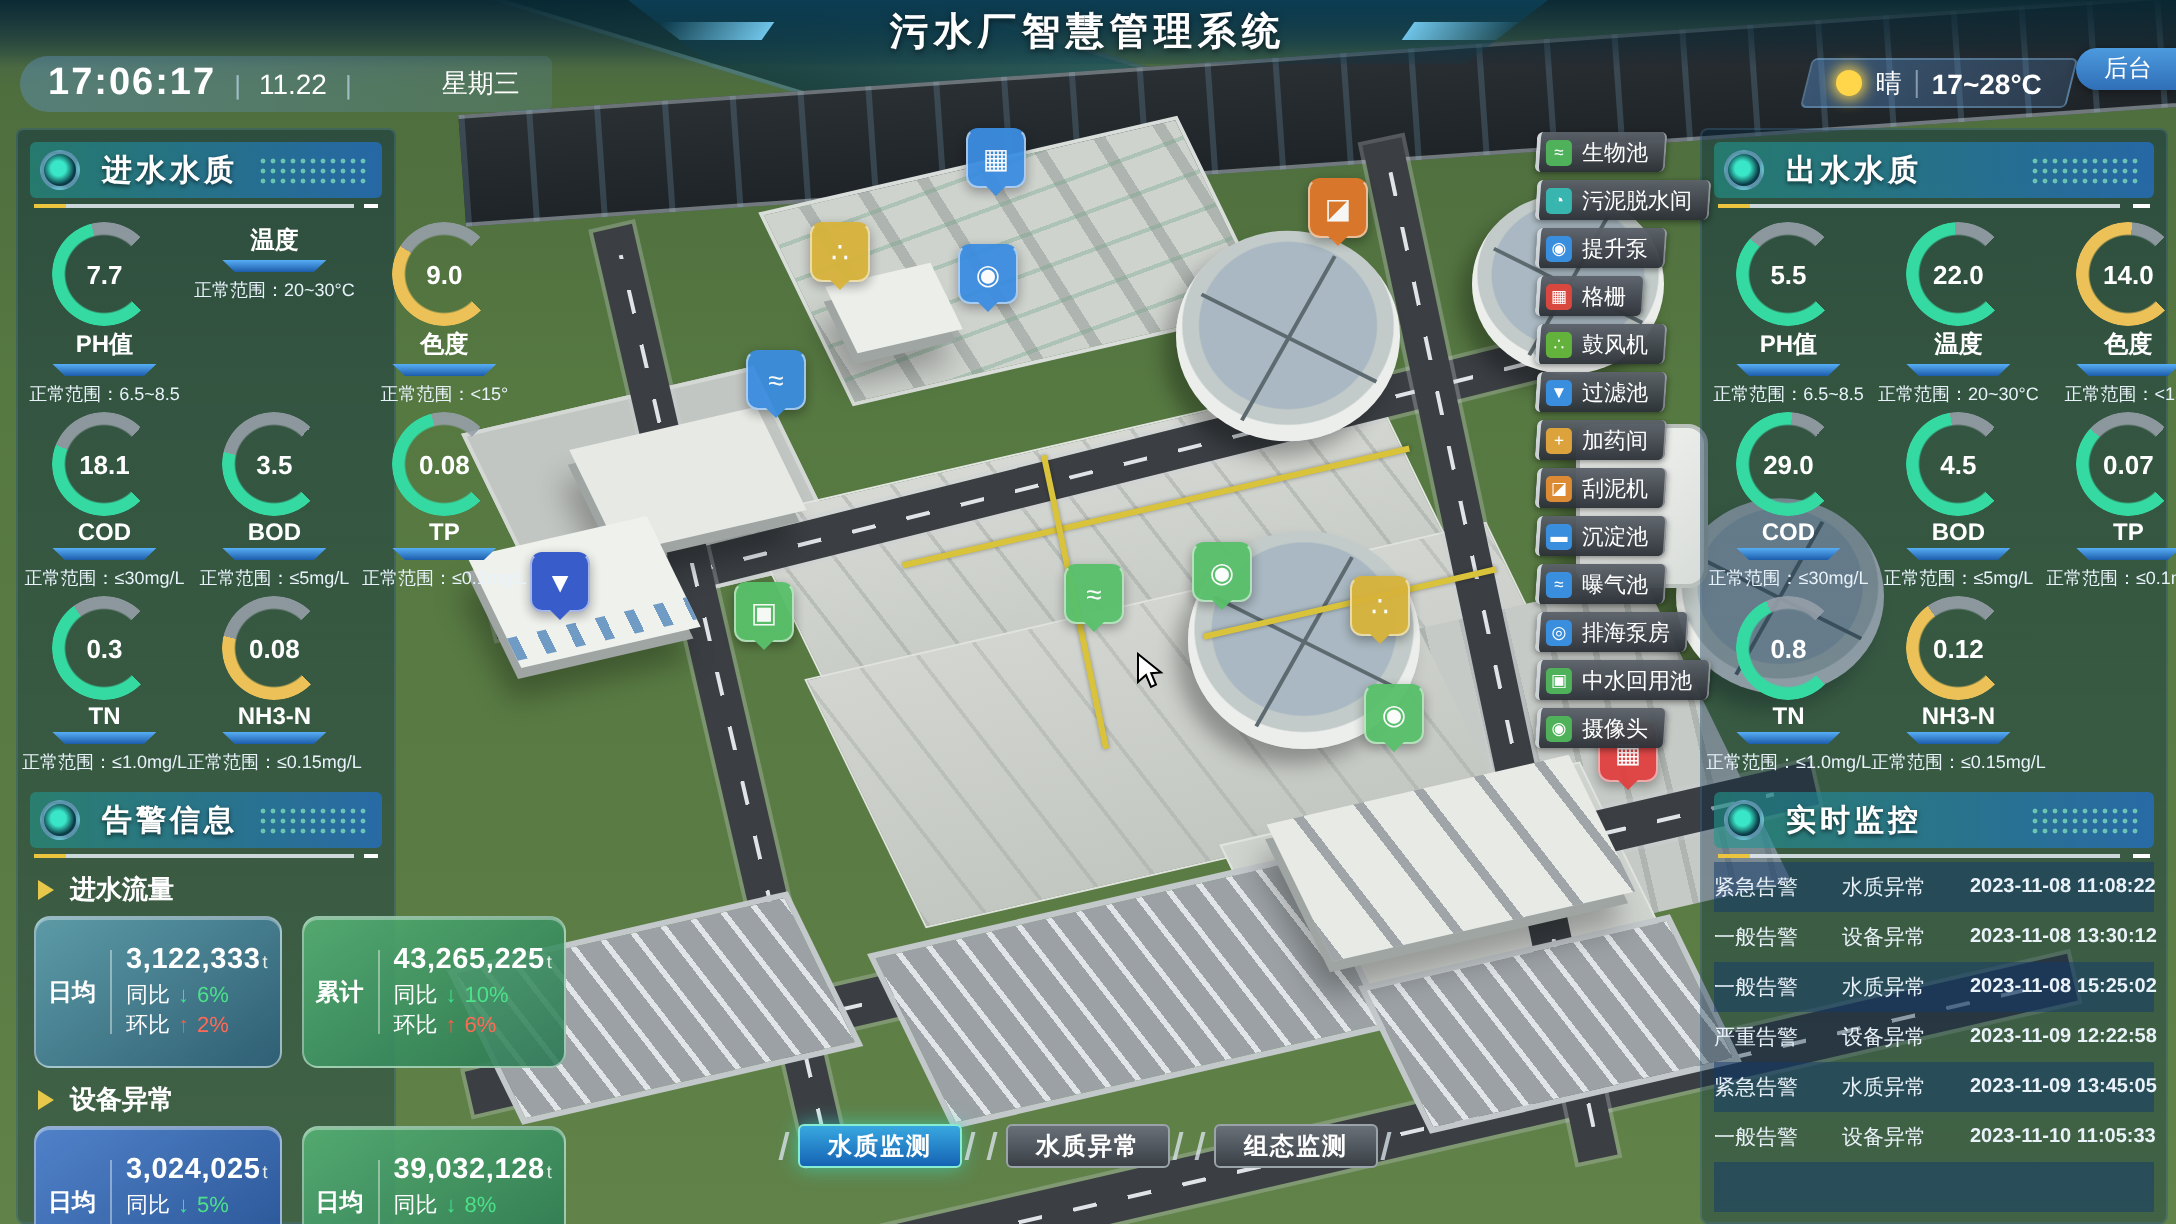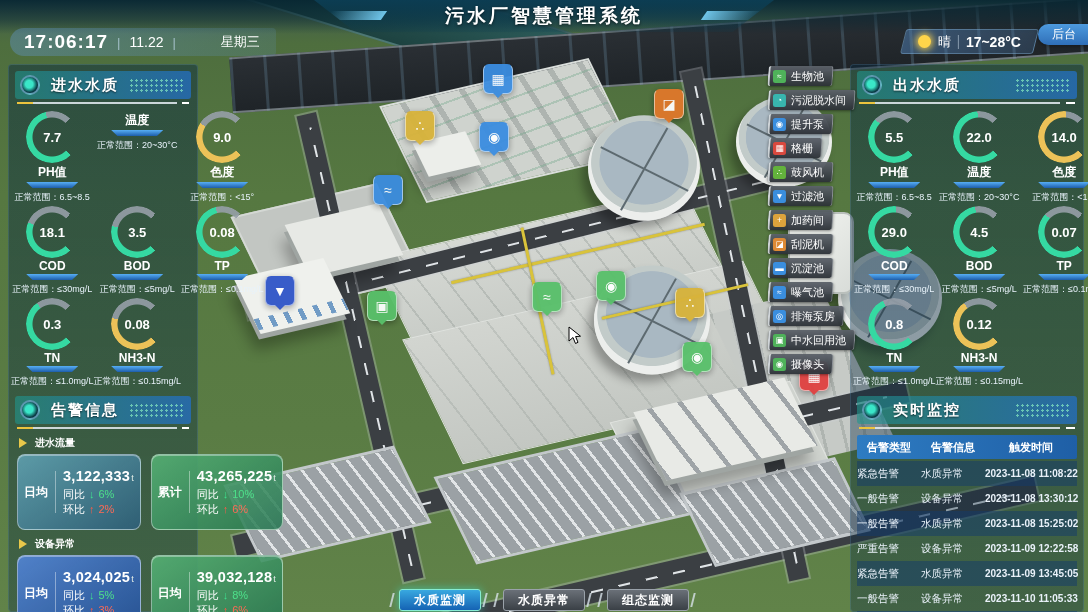--- a/index.html
+++ b/index.html
@@ -134,21 +134,21 @@
   .gval{position:absolute;inset:0;display:flex;align-items:center;justify-content:center;
         -webkit-mask:none;color:#fff;font-size:13px;font-weight:bold;}
   .gwrap{position:relative;width:52px;margin:0 auto;}
   .gwrap .gval{z-index:2;}
   .glabel{color:#fff;font-size:12px;font-weight:bold;margin-top:1px;}
   .gped{width:52px;height:6px;margin:1px auto 0;background:linear-gradient(180deg,#57aef5,#1d5dab);
         clip-path:polygon(0 0,100% 0,88% 100%,12% 100%);}
   .grange{color:#e8f2fa;font-size:9px;margin-top:3px;white-space:nowrap;}
 
   
-  .flow-label{display:flex;align-items:center;gap:6px;margin:7px 10px 4px;color:#fff;font-weight:bold;font-size:10px;}
+  .flow-label{display:flex;align-items:center;gap:6px;margin:7px 10px 4px;color:#fff;font-weight:bold;font-size:13px;}
   .tri{width:0;height:0;border:5px solid transparent;border-left:8px solid #e8c84a;margin-right:-3px;}
   .flow-cards{display:flex;gap:10px;padding:0 8px;}
   .flow-card{flex:1;height:76px;border-radius:8px;border:1px solid rgba(255,255,255,.45);
         display:flex;align-items:center;padding:4px 6px;box-shadow:inset 0 1px 0 rgba(255,255,255,.35);}
   .fc-teal{background:linear-gradient(145deg,rgba(95,160,175,.92),rgba(45,95,125,.85));}
   .fc-green{background:linear-gradient(145deg,rgba(85,175,115,.92),rgba(38,118,82,.85));}
   .fc-blue{background:linear-gradient(145deg,rgba(82,132,212,.92),rgba(34,80,160,.85));}
   .fc-tag{color:#fff;font-size:12px;font-weight:bold;padding-right:7px;margin-right:7px;
         border-right:1px solid rgba(255,255,255,.4);height:42px;display:flex;align-items:center;white-space:nowrap;}
   .fc-body{flex:1;}
@@ -175,21 +175,21 @@
   #facility-list{position:absolute;left:768px;top:66px;z-index:6;display:flex;flex-direction:column;gap:4px;align-items:flex-start;}
   .fac-btn{height:20px;display:inline-flex;align-items:center;gap:5px;padding:0 8px 0 3px;
         background:linear-gradient(180deg,rgba(92,98,106,.96),rgba(44,49,55,.96));
         border-radius:3px;border-left:2px solid rgba(240,245,248,.8);border-right:1px solid rgba(240,245,248,.4);
         transform:skewX(-4deg);box-shadow:0 1px 3px rgba(0,0,0,.45);cursor:pointer;}
   .fac-ico{width:13px;height:13px;border-radius:2.5px;display:flex;align-items:center;justify-content:center;
         color:#fff;font-size:8.5px;line-height:1;transform:skewX(4deg);}
   .fac-label{color:#fff;font-size:11px;white-space:nowrap;transform:skewX(4deg);}
 
   
-  #bottom-tabs{position:absolute;left:50%;bottom:1px;transform:translateX(-50%);z-index:7;display:flex;gap:22px;}
+  #bottom-tabs{position:absolute;left:50%;bottom:28px;transform:translateX(-50%);z-index:7;display:flex;gap:22px;}
   .tab{position:relative;width:82px;height:22px;display:flex;align-items:center;justify-content:center;
         color:#fff;font-size:12px;font-weight:bold;letter-spacing:1px;border-radius:3px;cursor:pointer;
         background:linear-gradient(180deg,#6a7078,#3a4046);border:1px solid #9aa2aa;}
   .tab::before,.tab::after{content:"";position:absolute;top:15%;height:70%;width:3px;
         border-left:2px solid rgba(215,225,232,.8);transform:skewX(-14deg);}
   .tab::before{left:-9px;} .tab::after{right:-9px;}
   .tab.active{background:linear-gradient(180deg,#38a8e0,#1563b4);border:1px solid #86ecd2;
         box-shadow:0 0 10px rgba(62,214,190,.7);}
 </style>
 </head>
@@ -542,25 +542,20 @@
         </div>
       </div>
 
     <div class="sec-hd">
       <span class="hd-badge"></span>
       <span class="hd-title">实时监控</span>
       <span class="hd-dots"></span>
     </div>
     <div class="hd-line"></div>
 
-    <div class="alarm-head">
-      <span>告警类型</span>
-      <span>告警信息</span>
-      <span>触发时间</span>
-    </div>
     <div id="alarm-rows">
         <div class="alarm-row dark">
           <span class="c0">紧急告警</span>
           <span class="c1">水质异常</span>
           <span class="c2">2023-11-08 11:08:22</span>
         </div>
         <div class="alarm-row">
           <span class="c0">一般告警</span>
           <span class="c1">设备异常</span>
           <span class="c2">2023-11-08 13:30:12</span>

